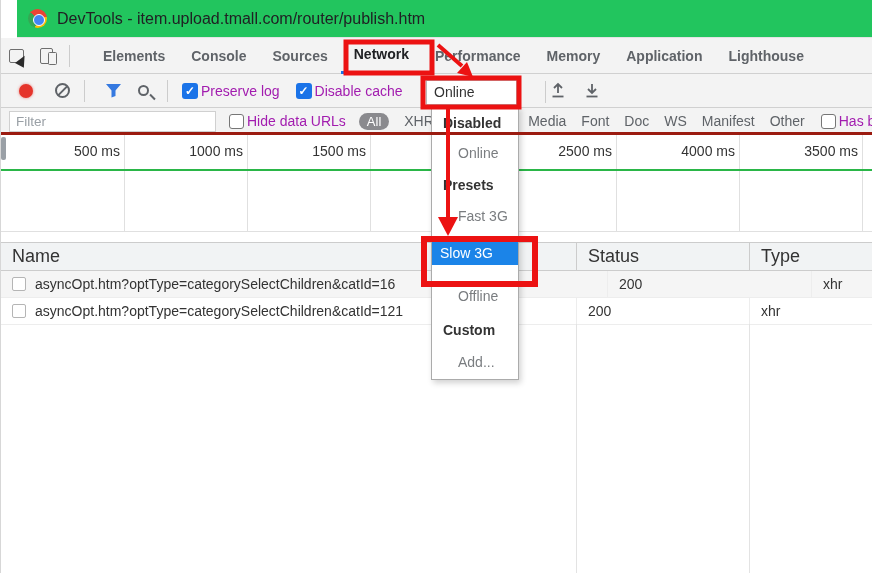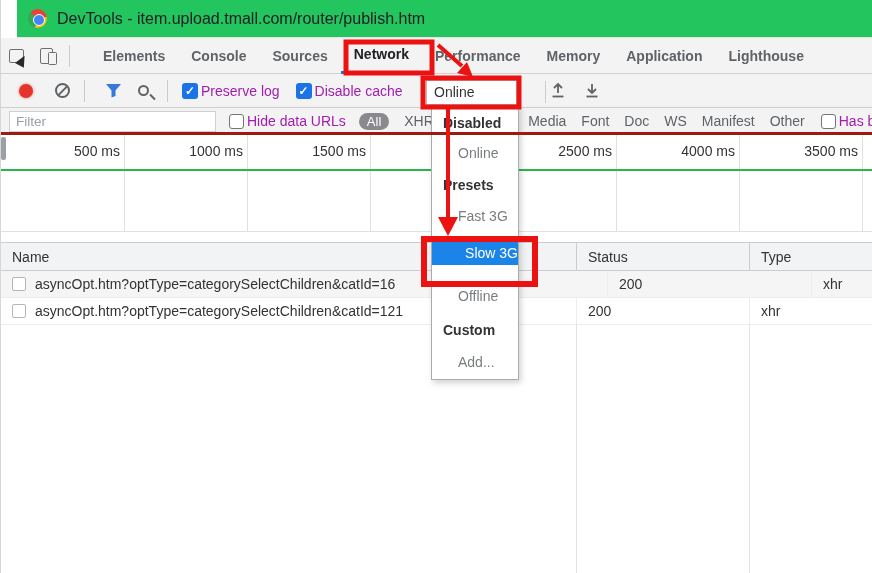--- a/index.html
+++ b/index.html
@@ -54,38 +54,38 @@
 
   
   .overview { position:absolute; left:0; top:135px; width:872px; height:97px; background:#fff; border-bottom:1px solid #e0e0e0; }
   .gridline { position:absolute; top:0; width:1px; height:97px; background:#e0e0e0; }
   .time-label { position:absolute; top:8px; font-size:14px; color:#333; text-align:right; width:70px; }
   .green-line { position:absolute; left:0; top:34px; width:872px; height:2px; background:#2ab648; }
   .scroll-thumb { position:absolute; left:0; top:2px; width:5px; height:23px; background:#9aa0a6; border-radius:2px; }
 
   
   .net-table { position:absolute; left:0; top:242px; width:872px; }
-  .thead { display:flex; height:29px; background:#f1f3f4; border-top:1px solid #ccc; border-bottom:1px solid #ccc; font-size:14px; color:#333; }
+  .thead { display:flex; height:29px; background:#f1f3f4; border-top:1px solid #ccc; border-bottom:1px solid #ccc; font-size:18px; color:#333; }
   .th { display:flex; align-items:center; padding-left:11px; }
   .th + .th { border-left:1px solid #ccc; }
   .col-name { width:575px; flex:none; }
   .col-status { width:173px; flex:none; }
   .col-type { width:107px; flex:none; }
   .trow { display:flex; height:27px; font-size:14px; color:#333; border-bottom:1px solid #ededed; }
   .trow.striped { background:#f5f5f5;gap:31px; }
   .td { display:flex; align-items:center; padding-left:11px; overflow:hidden; white-space:nowrap; }
   .td + .td { border-left:1px solid #ededed; }
   .row-cb { width:14px; height:14px; border:1.5px solid #b5b5b5; background:#fff; border-radius:2px; margin-right:9px; flex:none; }
   .col-line { position:absolute; top:324px; width:1px; height:249px; background:#e3e3e3; }
 
   
   .menu { position:absolute; left:430px; top:106px; width:88px; height:274px; background:#fff; border:1px solid #ababab; box-shadow:2px 3px 6px rgba(0,0,0,.18); z-index:20; font-size:14px; }
   .menu-header { position:absolute; left:11px; font-weight:bold; color:#333; }
   .menu-item { position:absolute; left:26px; color:#7a7d80; }
-  .menu-item.selected { left:0; width:100%; background:#1b84e8; color:#fff; text-align:right; padding:4px 0; }
+  .menu-item.selected { left:0; width:100%; background:#1b84e8; color:#fff; text-align:left; padding:4px 8px; }
 
   
   .annot { position:absolute; left:0; top:0; width:872px; height:573px; z-index:40; pointer-events:none; }
 </style>
 </head>
 <body>
 
 <div id="app">
 
   <div class="titlebar">

